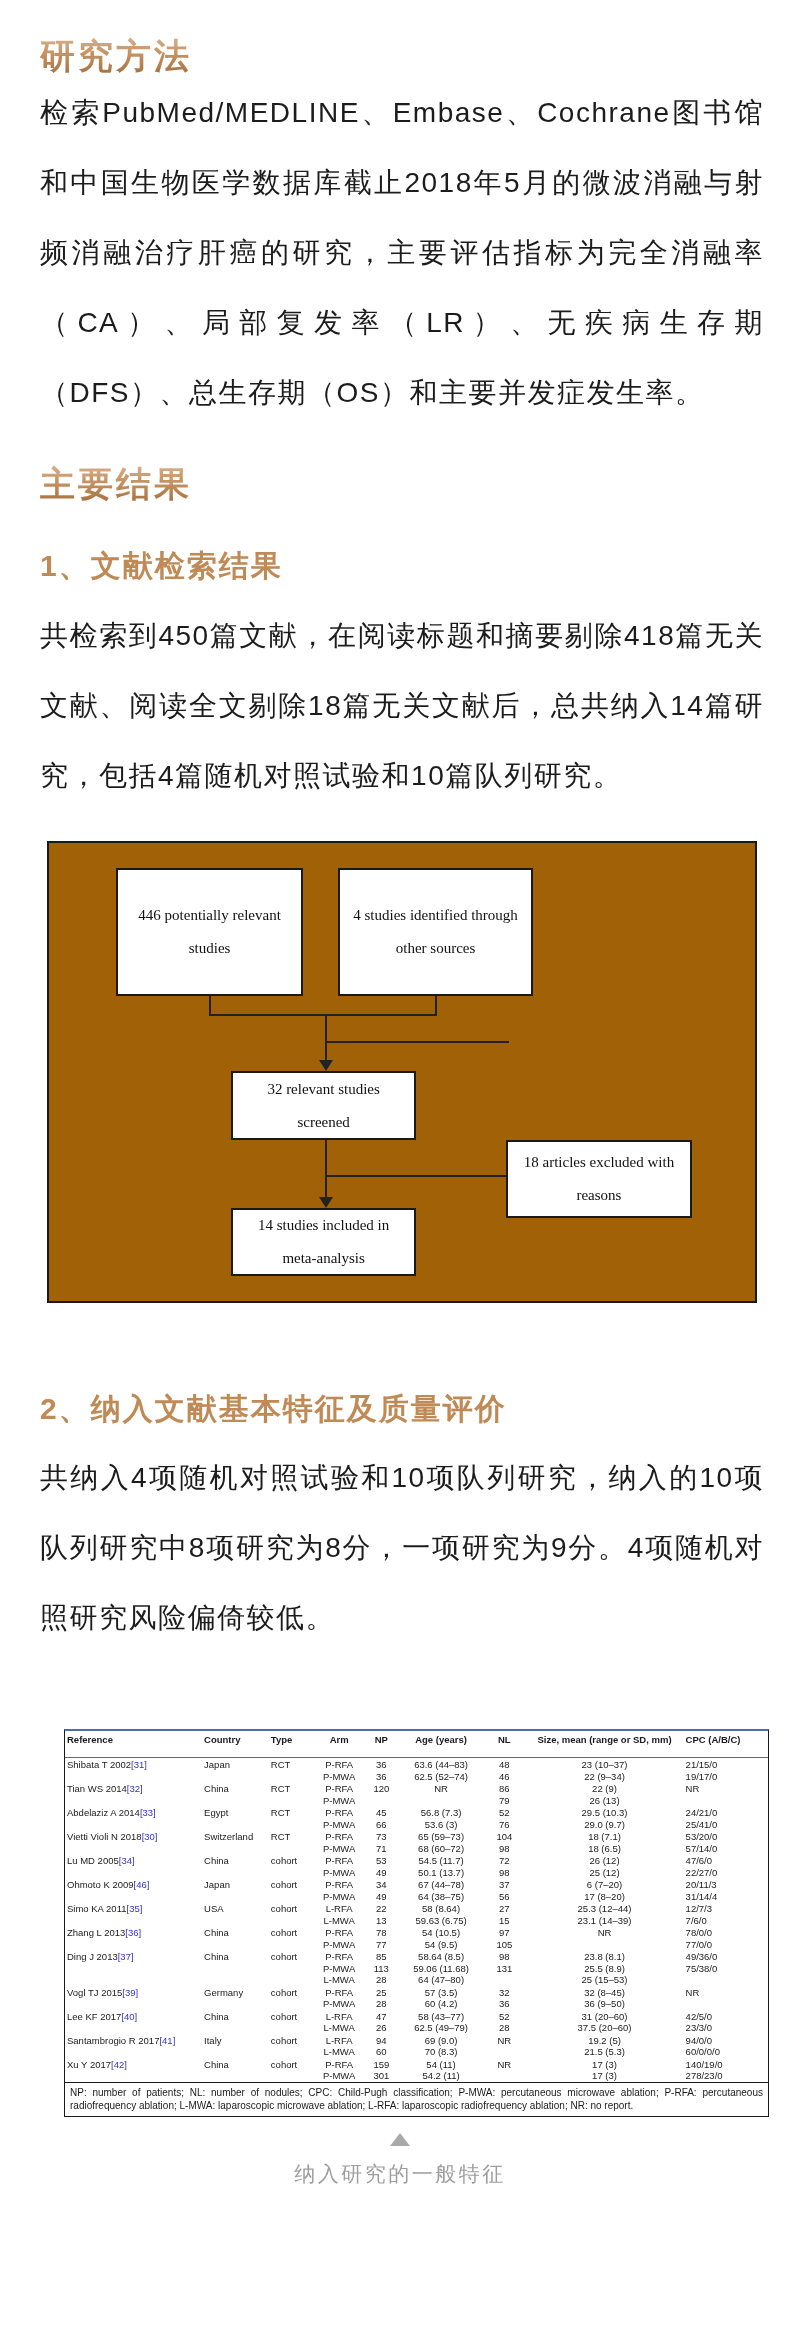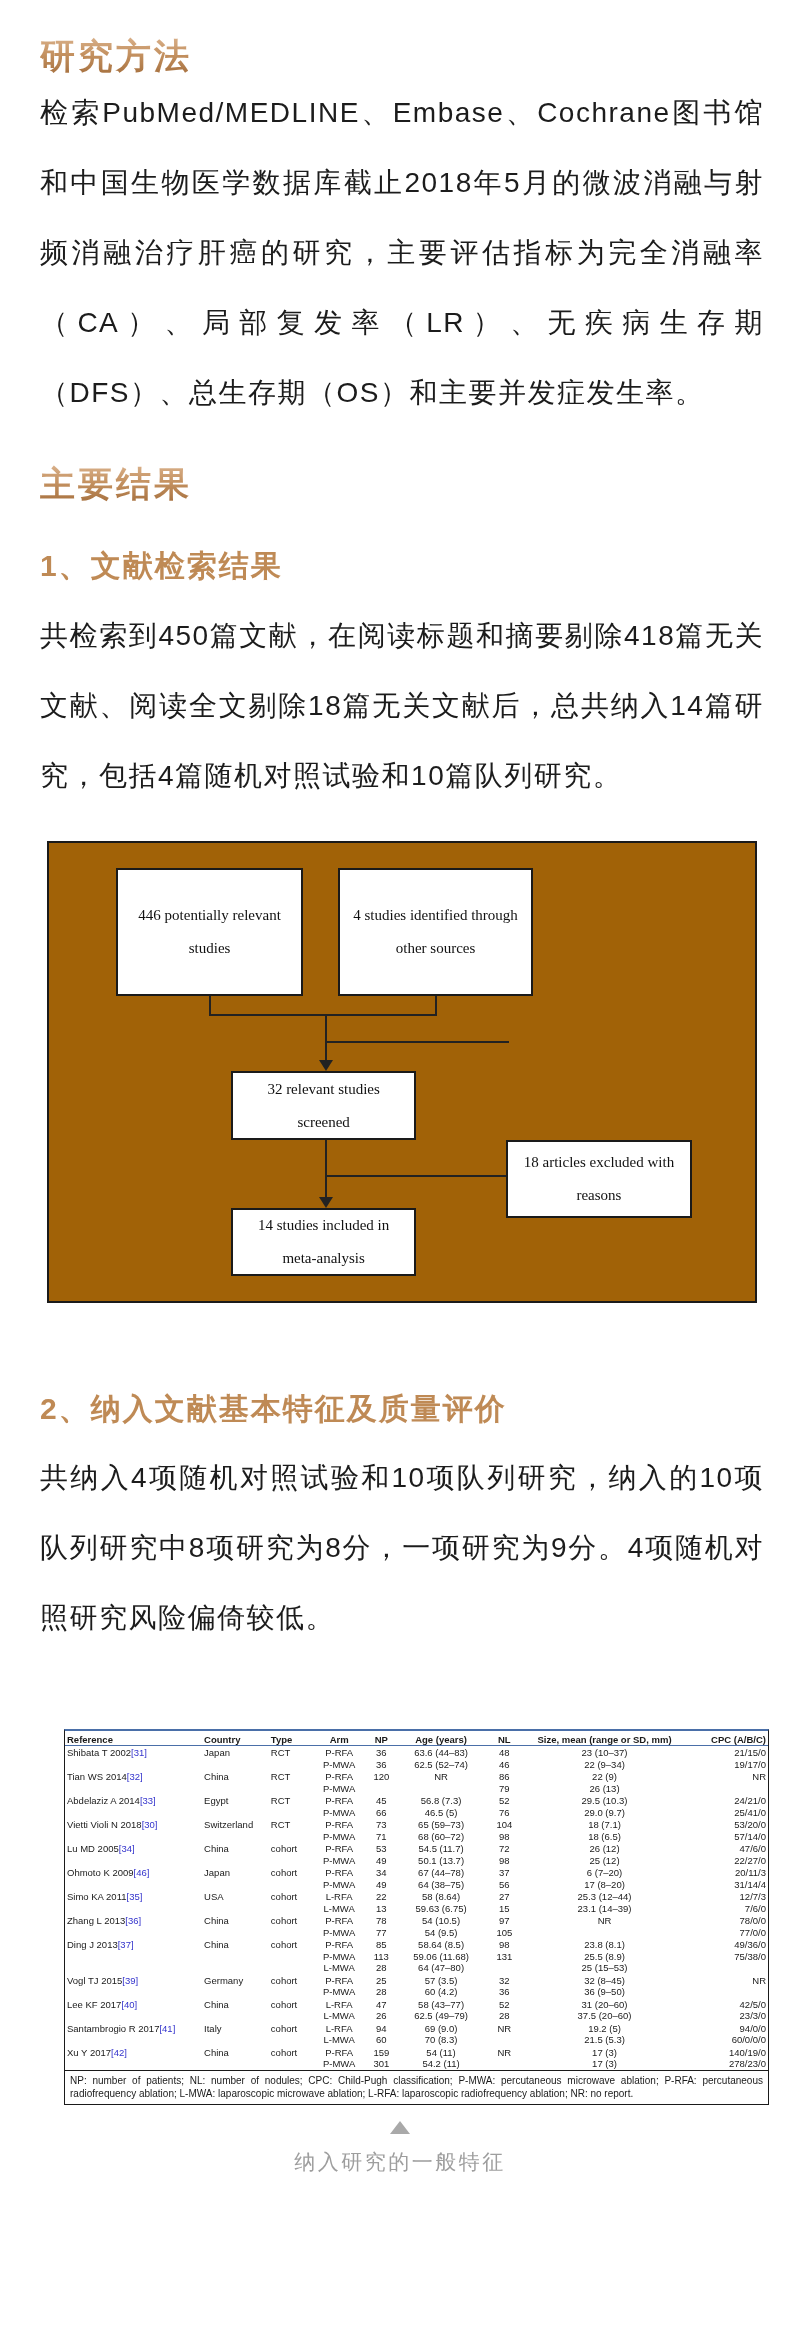--- a/index.html
+++ b/index.html
@@ -110,21 +110,21 @@
   }
   table.studies {
     width: 100%;
     border-collapse: collapse;
     table-layout: fixed;
   }
   table.studies th {
     font-size: 9.5px;
     font-weight: 700;
     color: #1a1a1a;
-    padding: 3px 2px 0 2px;
+    padding: 3px 2px 12px 2px;
     border-bottom: 1.5px solid #4a6fa8;
     white-space: nowrap;
     overflow: hidden;
   }
   table.studies td {
     font-size: 9.5px;
     line-height: 11.5px;
     color: #1a1a1a;
     padding: 0 2px;
     white-space: nowrap;
@@ -132,21 +132,21 @@
   }
   table.studies tr.first-arm td { padding-top: 1px; }
   .col-ref  { width: 19.5%; text-align: left; }
   .col-cty  { width: 9.5%;  text-align: left; }
   .col-type { width: 6.5%;  text-align: left; }
   .col-arm  { width: 7%;    text-align: center; }
   .col-np   { width: 5%;    text-align: center; }
   .col-age  { width: 12%;   text-align: center; }
   .col-nl   { width: 6%;    text-align: center; }
   .col-size { width: 22.5%; text-align: center; }
-  .col-cpc  { width: 12%;   text-align: right; }
+  .col-cpc  { width: 12%;   text-align: left; }
   td.col-ref { padding-left: 4px; }
   th.col-ref { text-align: left; padding-left: 4px; }
   th.col-cty, th.col-type { text-align: left; }
   .cite { color: #3333cc; }
   .table-footnote {
     font-size: 10px;
     line-height: 13px;
     color: #1a1a1a;
     border-top: 1.5px solid #1a1a1a;
     padding: 3px 5px 4px 5px;
@@ -282,21 +282,21 @@
           <td class="col-nl">52</td>
           <td class="col-size">29.5 (10.3)</td>
           <td class="col-cpc">24/21/0</td>
         </tr>
         <tr>
           <td class="col-ref"></td>
           <td class="col-cty"></td>
           <td class="col-type"></td>
           <td class="col-arm">P-MWA</td>
           <td class="col-np">66</td>
-          <td class="col-age">46.5 (5)</td>
+          <td class="col-age">53.6 (3)</td>
           <td class="col-nl">76</td>
           <td class="col-size">29.0 (9.7)</td>
           <td class="col-cpc">25/41/0</td>
         </tr>
         <tr class="first-arm">
           <td class="col-ref"><span>Vietti Violi N 2018</span><span class="cite">[30]</span></td>
           <td class="col-cty">Switzerland</td>
           <td class="col-type">RCT</td>
           <td class="col-arm">P-RFA</td>
           <td class="col-np">73</td>

